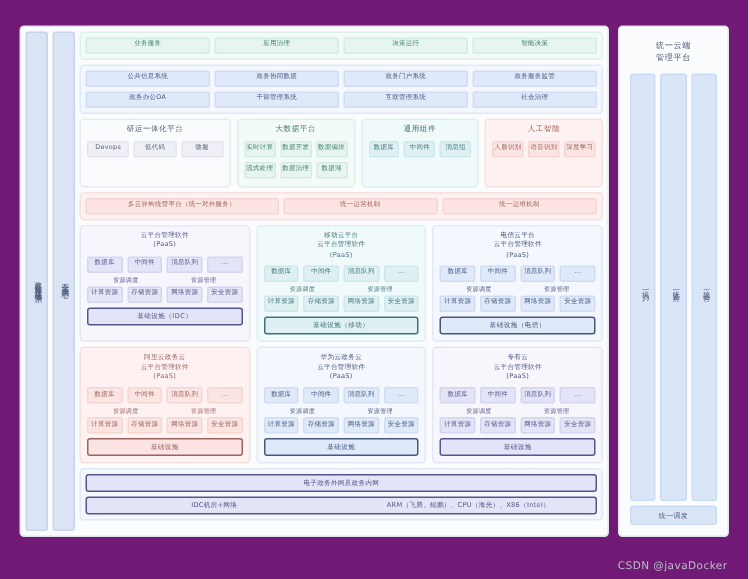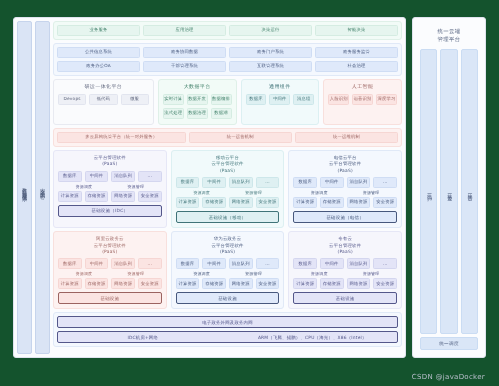--- a/index.html
+++ b/index.html
@@ -7,21 +7,21 @@
     margin: 0; padding: 0;
     width: 499px; height: 386px;
     background: #ffffff;
     font-family: "DejaVu Sans", "Liberation Sans", sans-serif;
     overflow: hidden;
   }
 
   #root {
     position: relative;
     width: 499px; height: 386px;
-    background: #14532d;
+    background: #701a75;
   }
 
   
   .left-frame {
     position: absolute;
     left: 13px; top: 17px;
     width: 393px; height: 341px;
     border: 1px solid #dfe3ee;
     border-radius: 3px;
     background: #fbfcfe;

